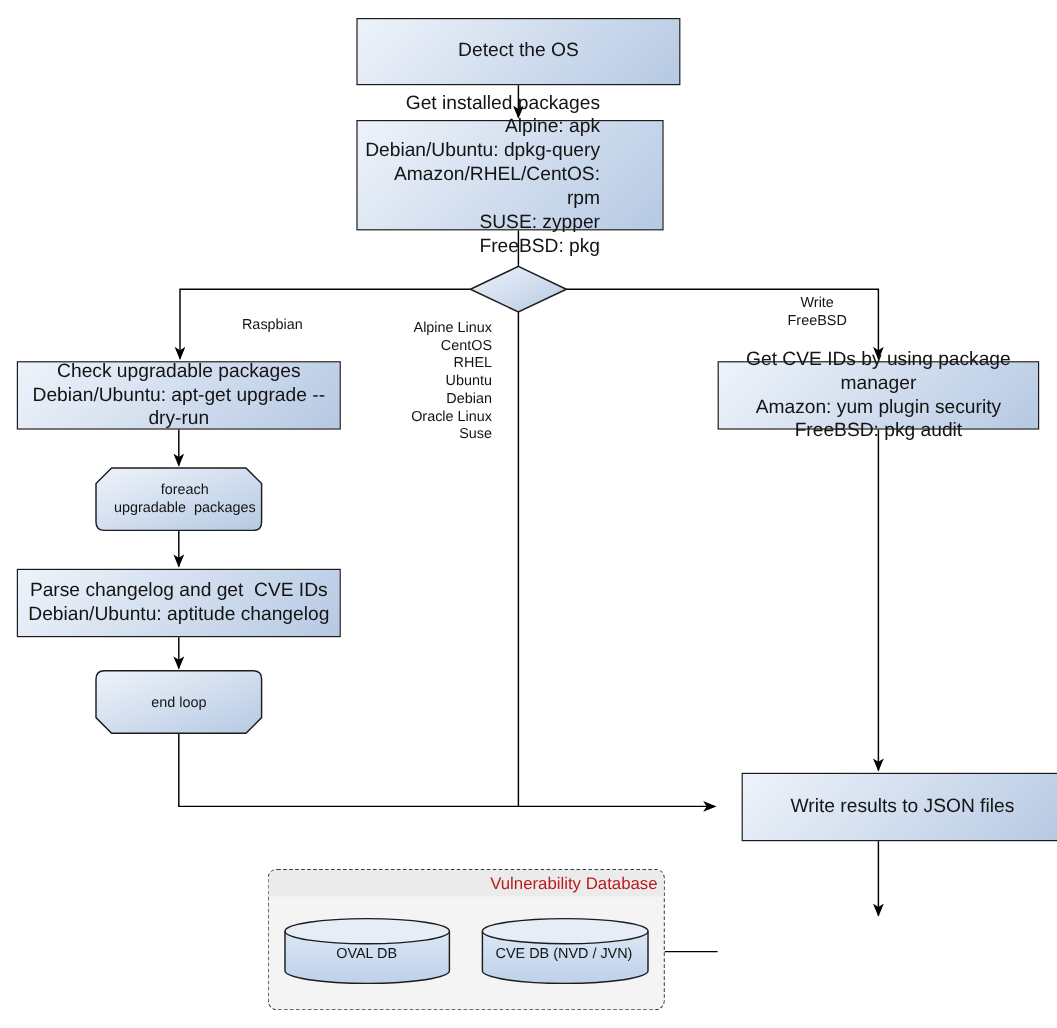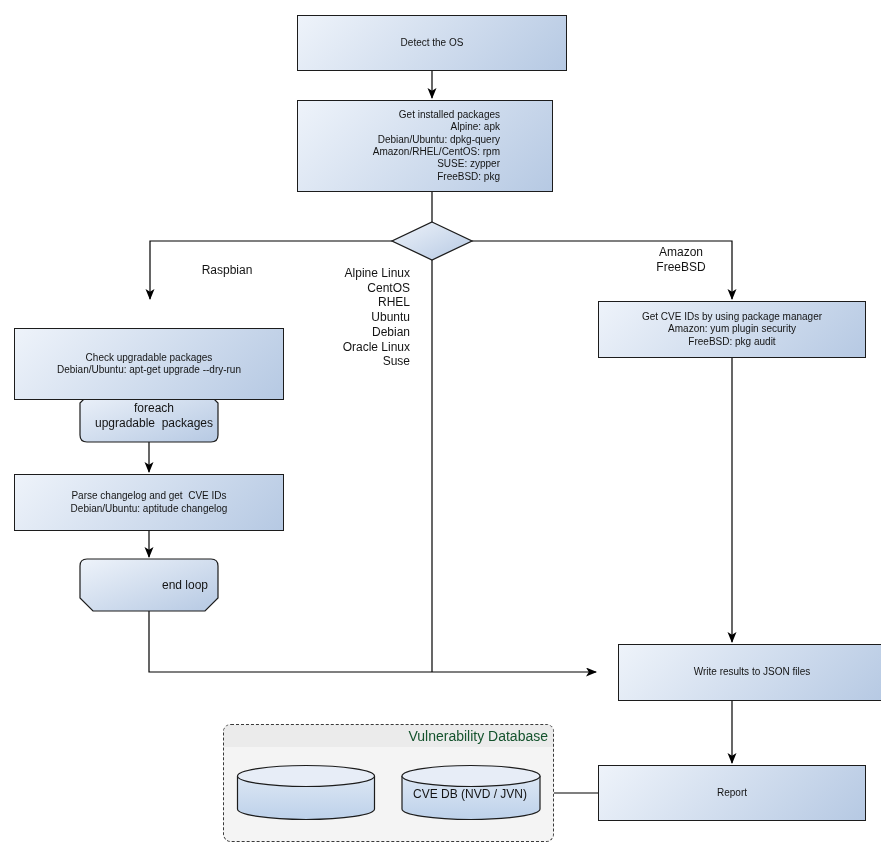--- a/index.html
+++ b/index.html
@@ -6,40 +6,40 @@
   .canvas {
     position:relative; width:881px; height:857px; background:#fff;
     font-family:"Liberation Sans", sans-serif; color:#141414; overflow:hidden;
   }
   svg.wires { position:absolute; left:0; top:0; z-index:2; }
   .node {
     position:absolute; box-sizing:border-box; z-index:3;
     display:flex; align-items:center; justify-content:center;
     background:linear-gradient(135deg, var(--node-fill-light,#eef3fa) 0%, var(--node-fill-dark,#b6c9e3) 100%);
     border:1px solid var(--node-border,#1c1c1c);
-    font-size:10px; line-height:1.24; text-align:center; white-space:pre-wrap;
+    font-size:16px; line-height:1.24; text-align:center; white-space:pre-wrap;
   }
   .node.align-right { justify-content:flex-end; text-align:right; padding-right:52px; }
   .shape-label {
     position:absolute; z-index:4; display:flex; align-items:center; justify-content:center;
     font-size:12px; line-height:1.24; text-align:center; white-space:pre-wrap; pointer-events:none;
   }
   .edge-label {
     position:absolute; z-index:3; font-size:12px; line-height:14.7px; white-space:pre-wrap;
   }
   .edge-label.center { text-align:center; }
   .edge-label.right { text-align:right; }
   .db-container {
     position:absolute; left:223px; top:724px; width:331px; height:118px; box-sizing:border-box;
     background:var(--db-bg,#f4f4f4); border:1.5px dashed var(--db-border,#3a3a3a); border-radius:8px; z-index:1;
   }
   .db-titlebar {
     height:22px; background:var(--db-titlebar,#ebebeb); border-radius:6px 6px 0 0;
     display:flex; align-items:center; justify-content:flex-end;
-    font-size:14px; padding-right:5px; color:#14532d;
+    font-size:14px; padding-right:5px; color:#b91c1c;
   }
 </style>
 </head>
 <body>
 
 <div class="canvas">
 
   <svg class="wires" width="881" height="857" viewBox="0 0 881 857">
     <defs>
       <marker id="arrow" markerWidth="12" markerHeight="10" refX="10" refY="4.5" orient="auto" markerUnits="userSpaceOnUse">
@@ -93,48 +93,48 @@
 
   <div class="node" style="left:297px; top:15px; width:270px; height:56px;">Detect the OS</div>
 
   <div class="node align-right" style="left:297px; top:100px; width:256px; height:92px;">Get installed packages
 Alpine: apk
 Debian/Ubuntu: dpkg-query
 Amazon/RHEL/CentOS: rpm
 SUSE: zypper
 FreeBSD: pkg</div>
 
-  <div class="node" style="left:14px; top:301px; width:270px; height:72px;margin-top:27px;">Check upgradable packages
+  <div class="node" style="left:14px; top:301px; width:270px; height:57px;">Check upgradable packages
 Debian/Ubuntu: apt-get upgrade --dry-run</div>
 
   <div class="node" style="left:14px; top:474px; width:270px; height:57px;">Parse changelog and get  CVE IDs
 Debian/Ubuntu: aptitude changelog</div>
 
   <div class="node" style="left:598px; top:301px; width:268px; height:57px;">Get CVE IDs by using package manager
 Amazon: yum plugin security
 FreeBSD: pkg audit</div>
 
   <div class="node" style="left:598px; top:644px; width:268px; height:57px;margin-left:20px;">Write results to JSON files</div>
 
-  <div class="node" style="left:598px; top:765px; width:268px; height:56px;">Report</div>
 
   <div class="shape-label" style="left:80px; top:390px; width:148px; height:52px;">foreach
 upgradable  packages</div>
 
-  <div class="shape-label" style="left:80px; top:559px; width:138px; height:52px;padding-left:36px;">end loop</div>
+  <div class="shape-label" style="left:80px; top:559px; width:138px; height:52px;">end loop</div>
 
+  <div class="shape-label" style="left:237px; top:772px; width:137px; height:44px;">OVAL DB</div>
 
   <div class="shape-label" style="left:402px; top:772px; width:136px; height:44px;">CVE DB (NVD / JVN)</div>
 
   <div class="edge-label center" style="left:157px; top:263px; width:140px;">Raspbian</div>
 
   <div class="edge-label right" style="left:300px; top:266px; width:110px;">Alpine Linux
 CentOS
 RHEL
 Ubuntu
 Debian
 Oracle Linux
 Suse</div>
 
-  <div class="edge-label center" style="left:631px; top:245px; width:100px;">Amazon
+  <div class="edge-label center" style="left:631px; top:245px; width:100px;">Write
 FreeBSD</div>
 
 </div>
 
 </body></html>

